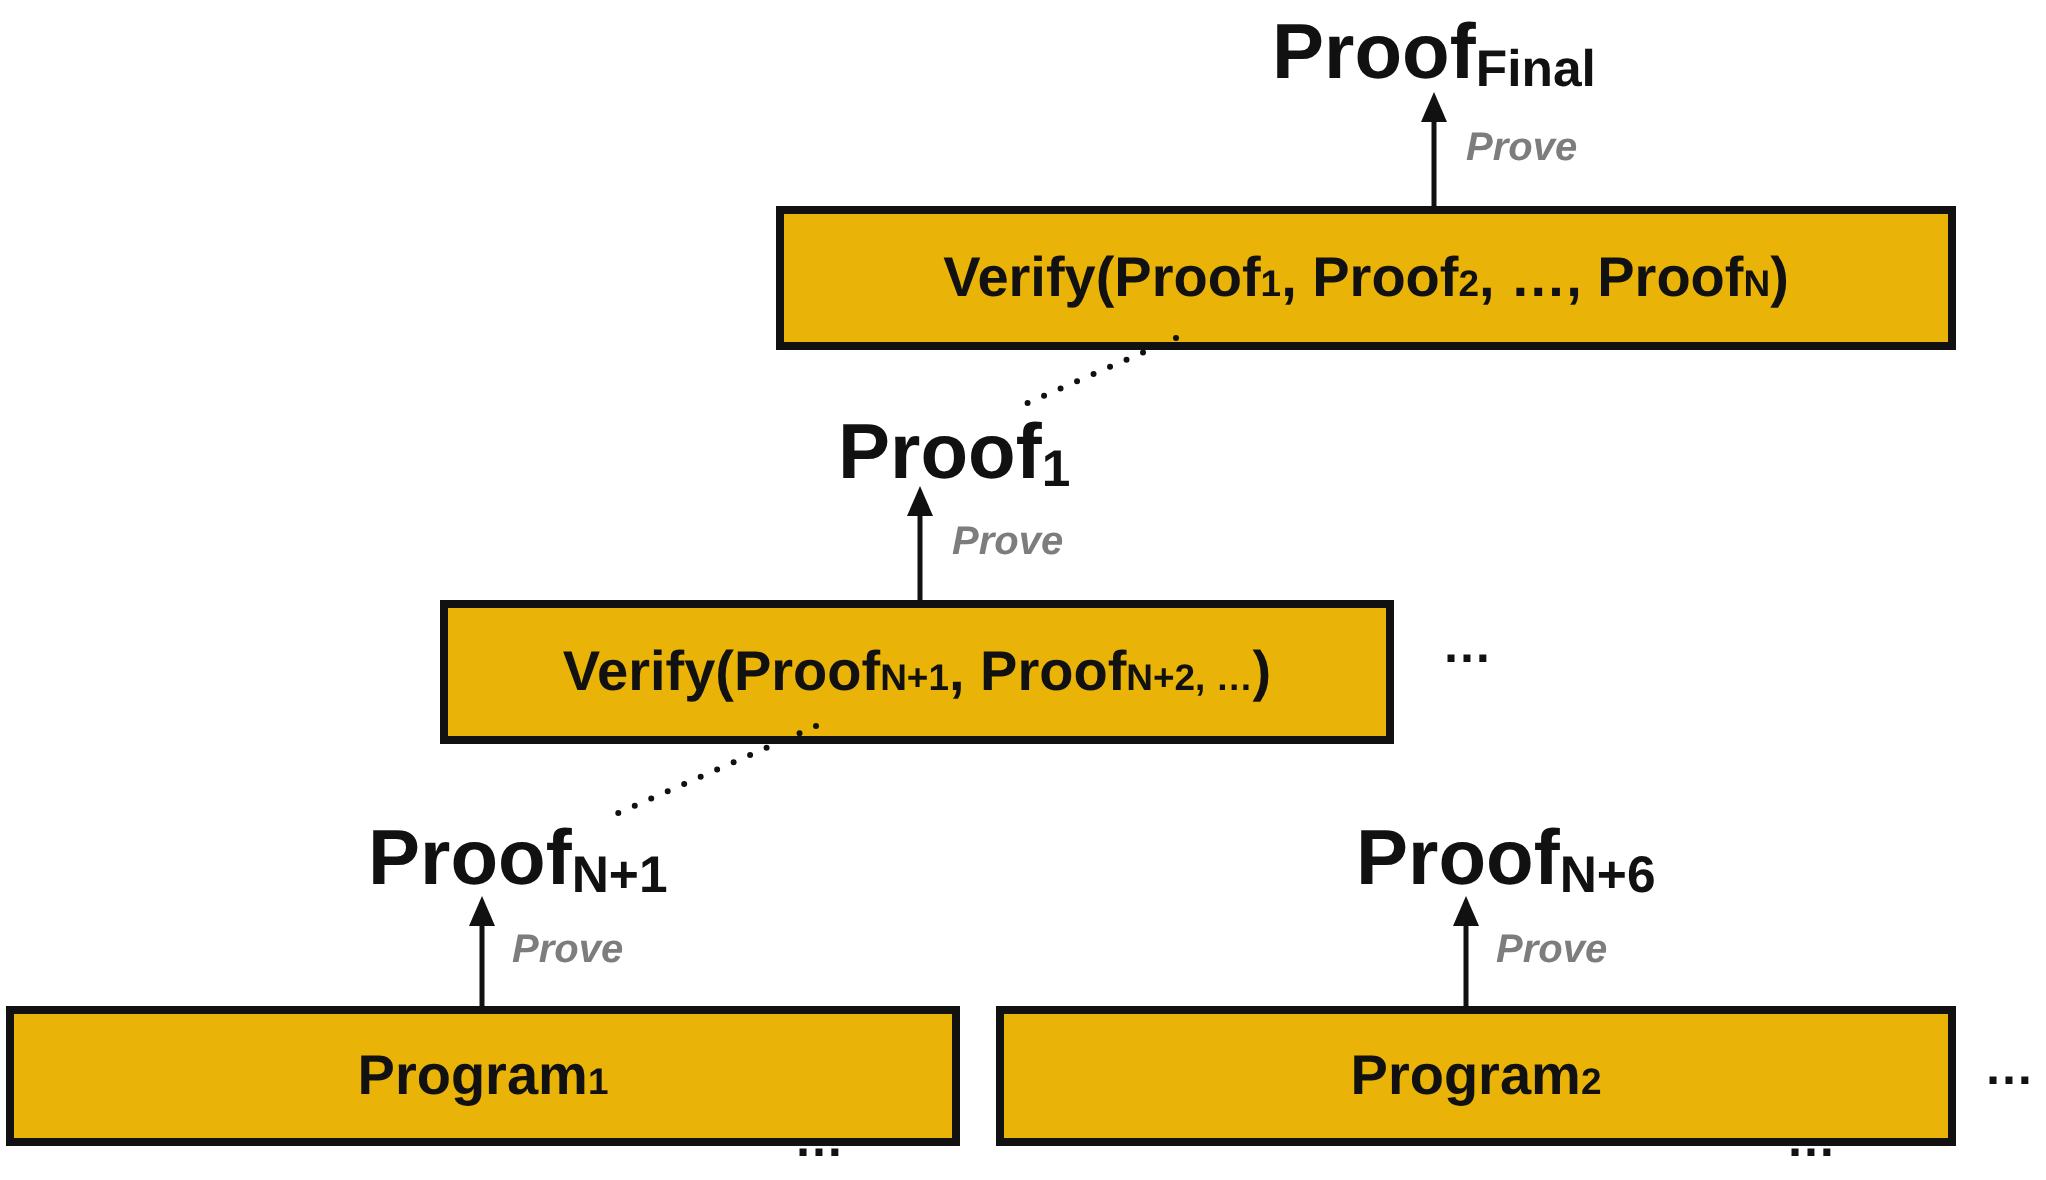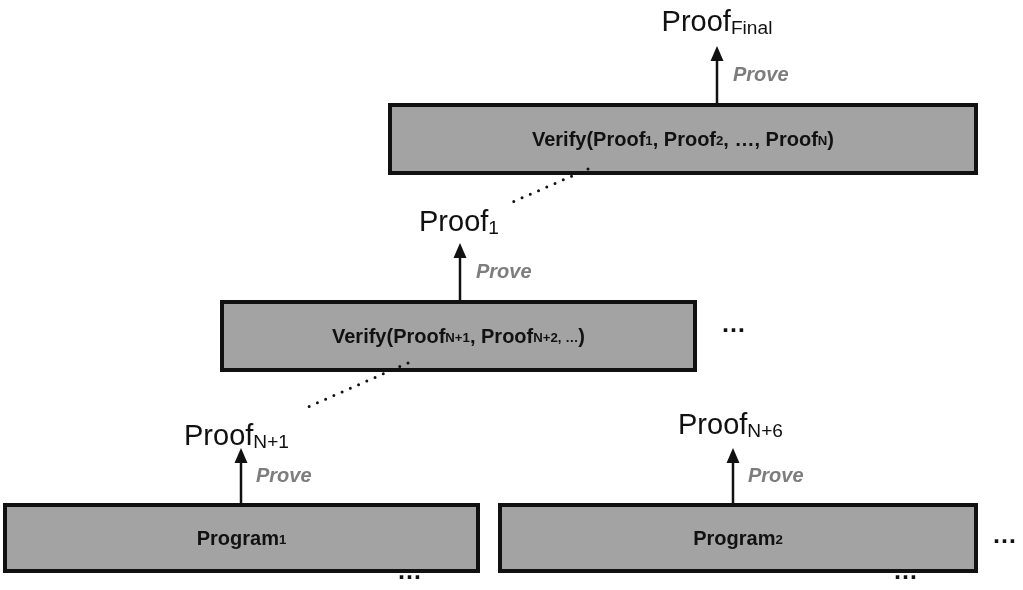--- a/index.html
+++ b/index.html
@@ -22,33 +22,33 @@
     top: 0;
     width: 1023px;
     height: 590px;
     pointer-events: none;
     z-index: 3;
   }
   .box {
     position: absolute;
     box-sizing: border-box;
     border: 4px solid var(--box-border, #111111);
-    background: #a3a3a3;
+    background: #eab308;
     display: flex;
     align-items: center;
     justify-content: center;
     font-weight: 700;
-    font-size: 20px;
+    font-size: 28px;
     white-space: nowrap;
     z-index: 2;
   }
   .biglabel {
     position: absolute;
-    font-weight: 400;
-    font-size: 29px;
+    font-weight: 700;
+    font-size: 39px;
     line-height: 1.2;
     white-space: nowrap;
     z-index: 2;
   }
   .centered {
     text-align: center;
   }
   sub {
     font-size: 0.66em;
     vertical-align: baseline;
@@ -128,21 +128,21 @@
   <div class="box" style="left:220px; top:300px; width:477px; height:72px;">
       <span>Verify(Proof</span>
       <sub>N+1</sub>
       <span>, Proof</span>
       <sub>N+2, …</sub>
       <span>)</span>
     </div>
 
   <div class="dots" style="left:721px; top:309px;">…</div>
 
-  <div class="biglabel" style="left:184px; top:407px;margin-top:11px;"><span>Proof</span><sub>N+1</sub></div>
+  <div class="biglabel" style="left:184px; top:407px;"><span>Proof</span><sub>N+1</sub></div>
 
   <div class="biglabel" style="left:678px; top:407px;"><span>Proof</span><sub>N+6</sub></div>
 
   <div class="prove" style="left:256px; top:463px;">Prove</div>
 
   <div class="prove" style="left:748px; top:463px;">Prove</div>
 
   <div class="box" style="left:3px; top:503px; width:477px; height:70px;">
       <span>Program</span>
       <sub>1</sub>

